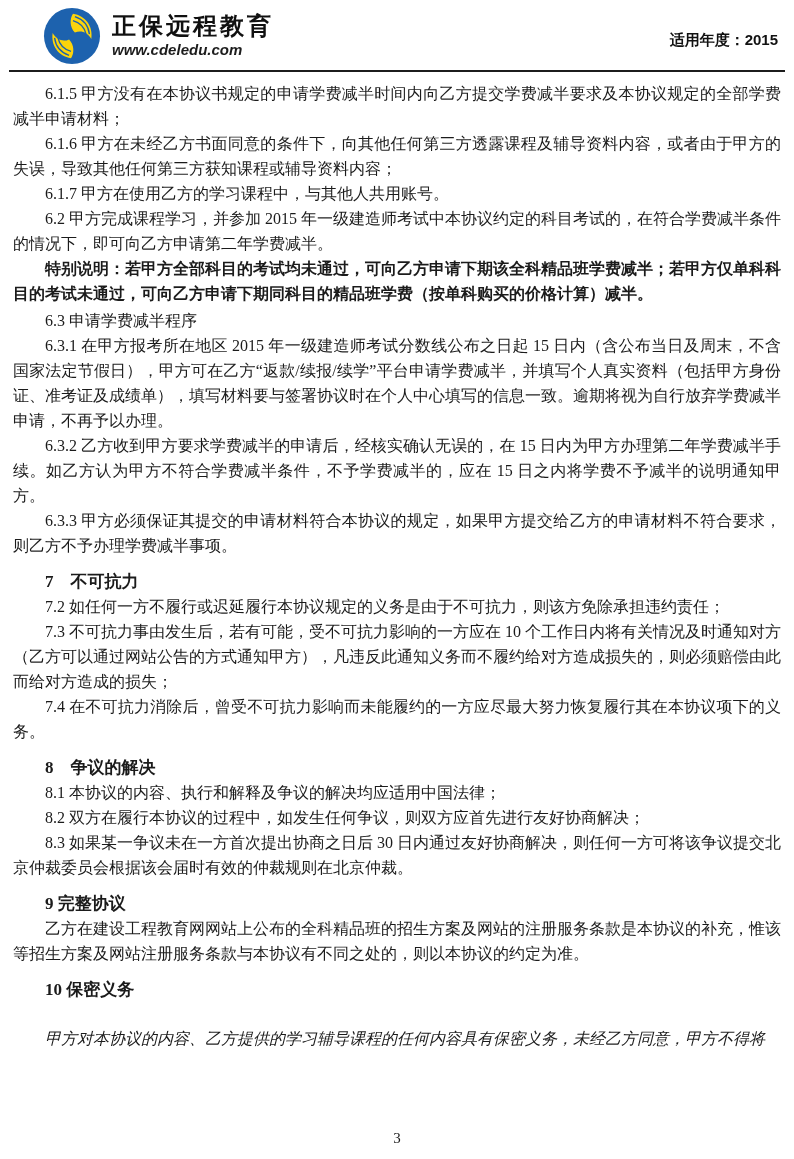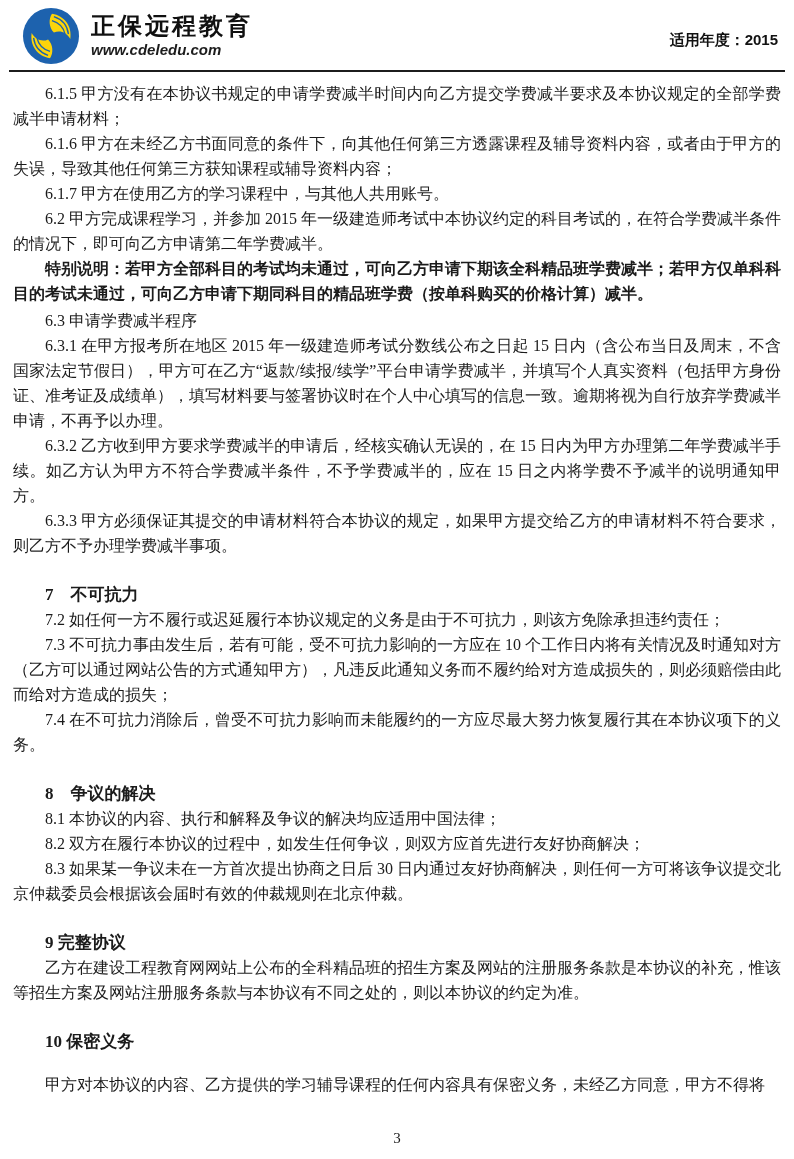--- a/index.html
+++ b/index.html
@@ -14,20 +14,21 @@
     box-sizing: border-box;
   }
   
   .header {
     display: flex;
     justify-content: space-between;
     align-items: center;
     height: 70px;
     padding: 2px 16px 0 22px;
     box-sizing: border-box;
+    margin-left: 21px;
   }
   .logo-wrap { display: flex; align-items: center; gap: 11px; }
   .logo-svg { width: 58px; height: 58px; display: block; }
   .brand { display: flex; flex-direction: column; justify-content: center; }
   .brand-name {
     font-family: "Liberation Sans", "DejaVu Sans", sans-serif;
     font-weight: bold;
     font-size: 24px;
     letter-spacing: 3px;
     color: #101010;
@@ -62,23 +63,23 @@
     font-size: 16px;
     line-height: 25px;
     text-align: justify;
   }
   .doc-body p { margin: 0; text-indent: 32px; }
   p.bold { font-weight: bold; }
   p.subhead { margin-top: 2px; }
   p.heading {
     font-weight: bold;
     font-size: 17px;
-    margin-top: 24px;
+    margin-top: 11px;
   }
-  p.spaced { margin-top: 18px; }
+  p.spaced { margin-top: 24px; font-style: italic; }
   
   .footer {
     position: absolute;
     left: 0; right: 0;
     bottom: 12px;
     text-align: center;
     font-size: 15px;
     color: #1b1b1b;
   }
 </style>

